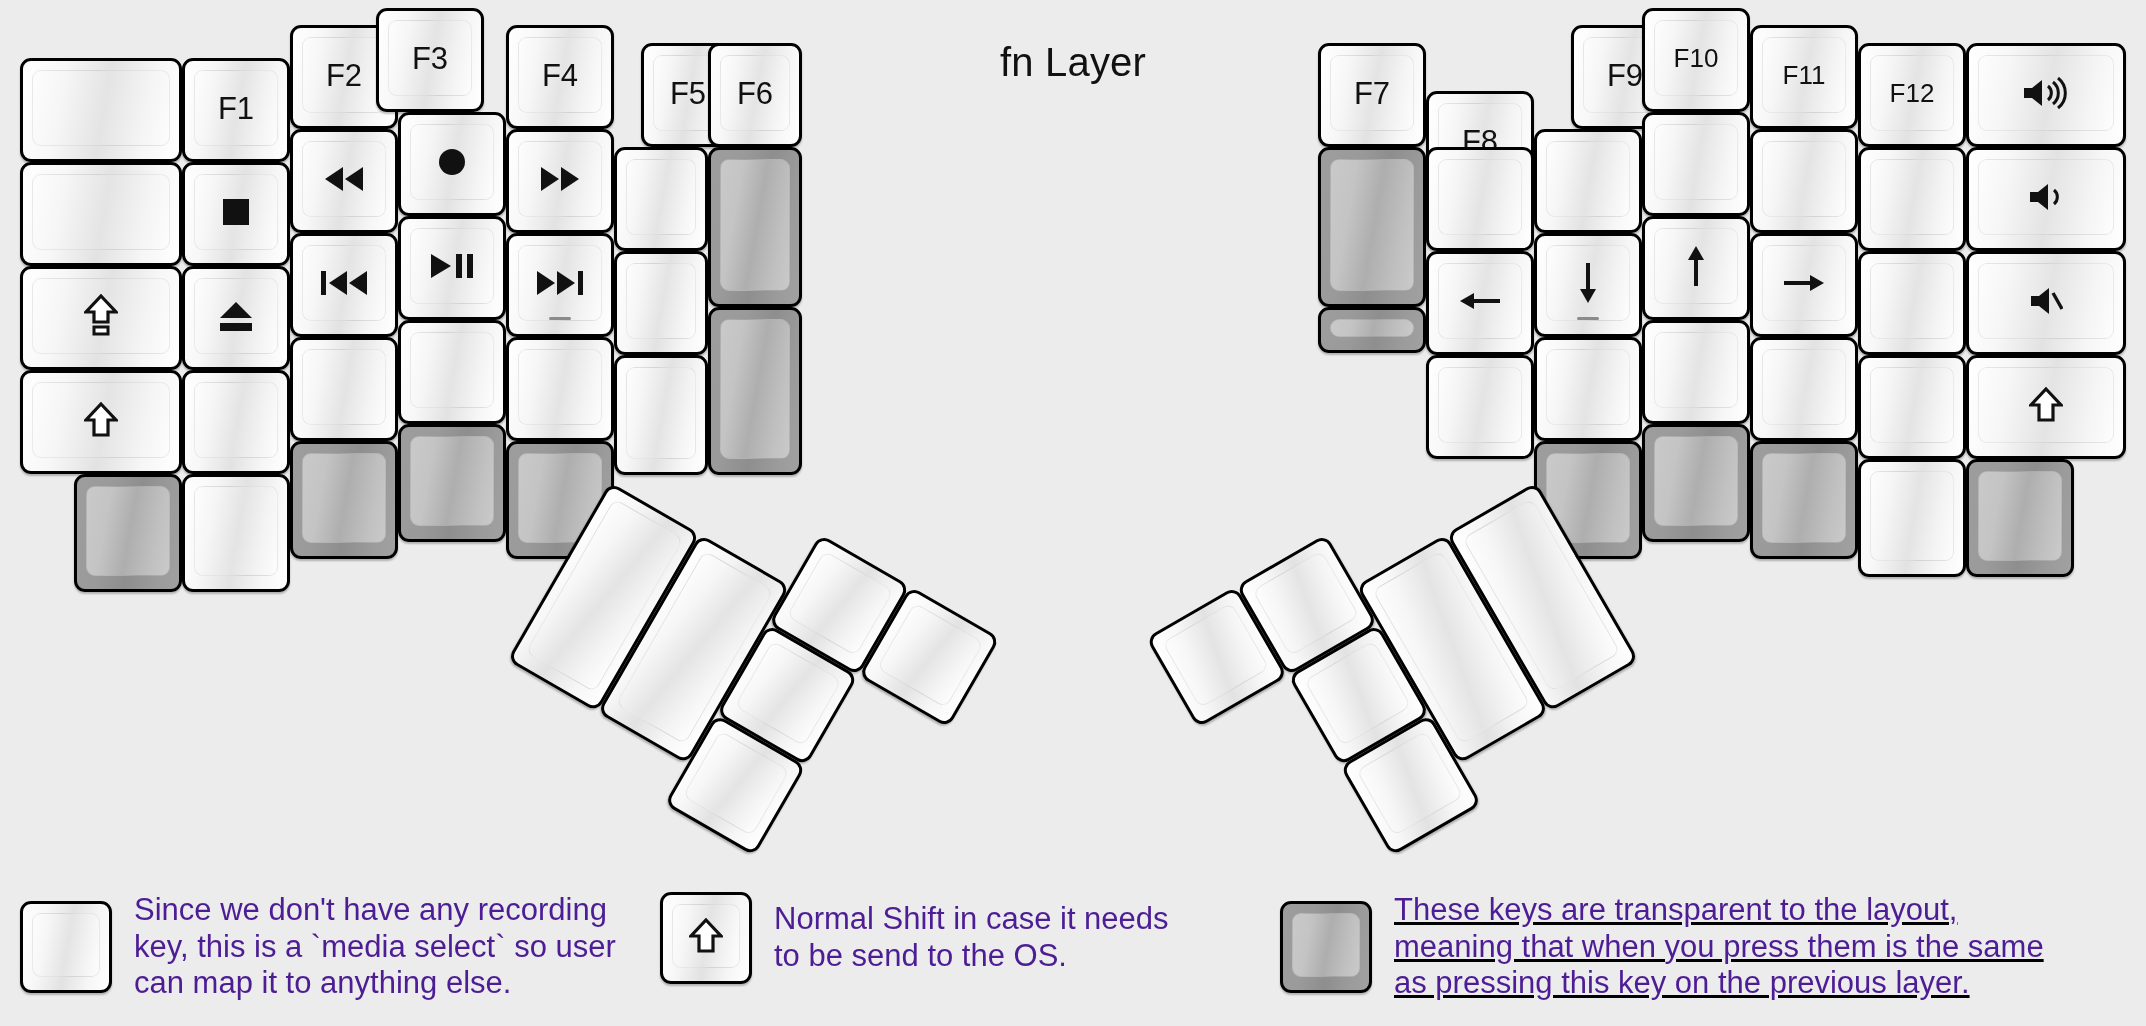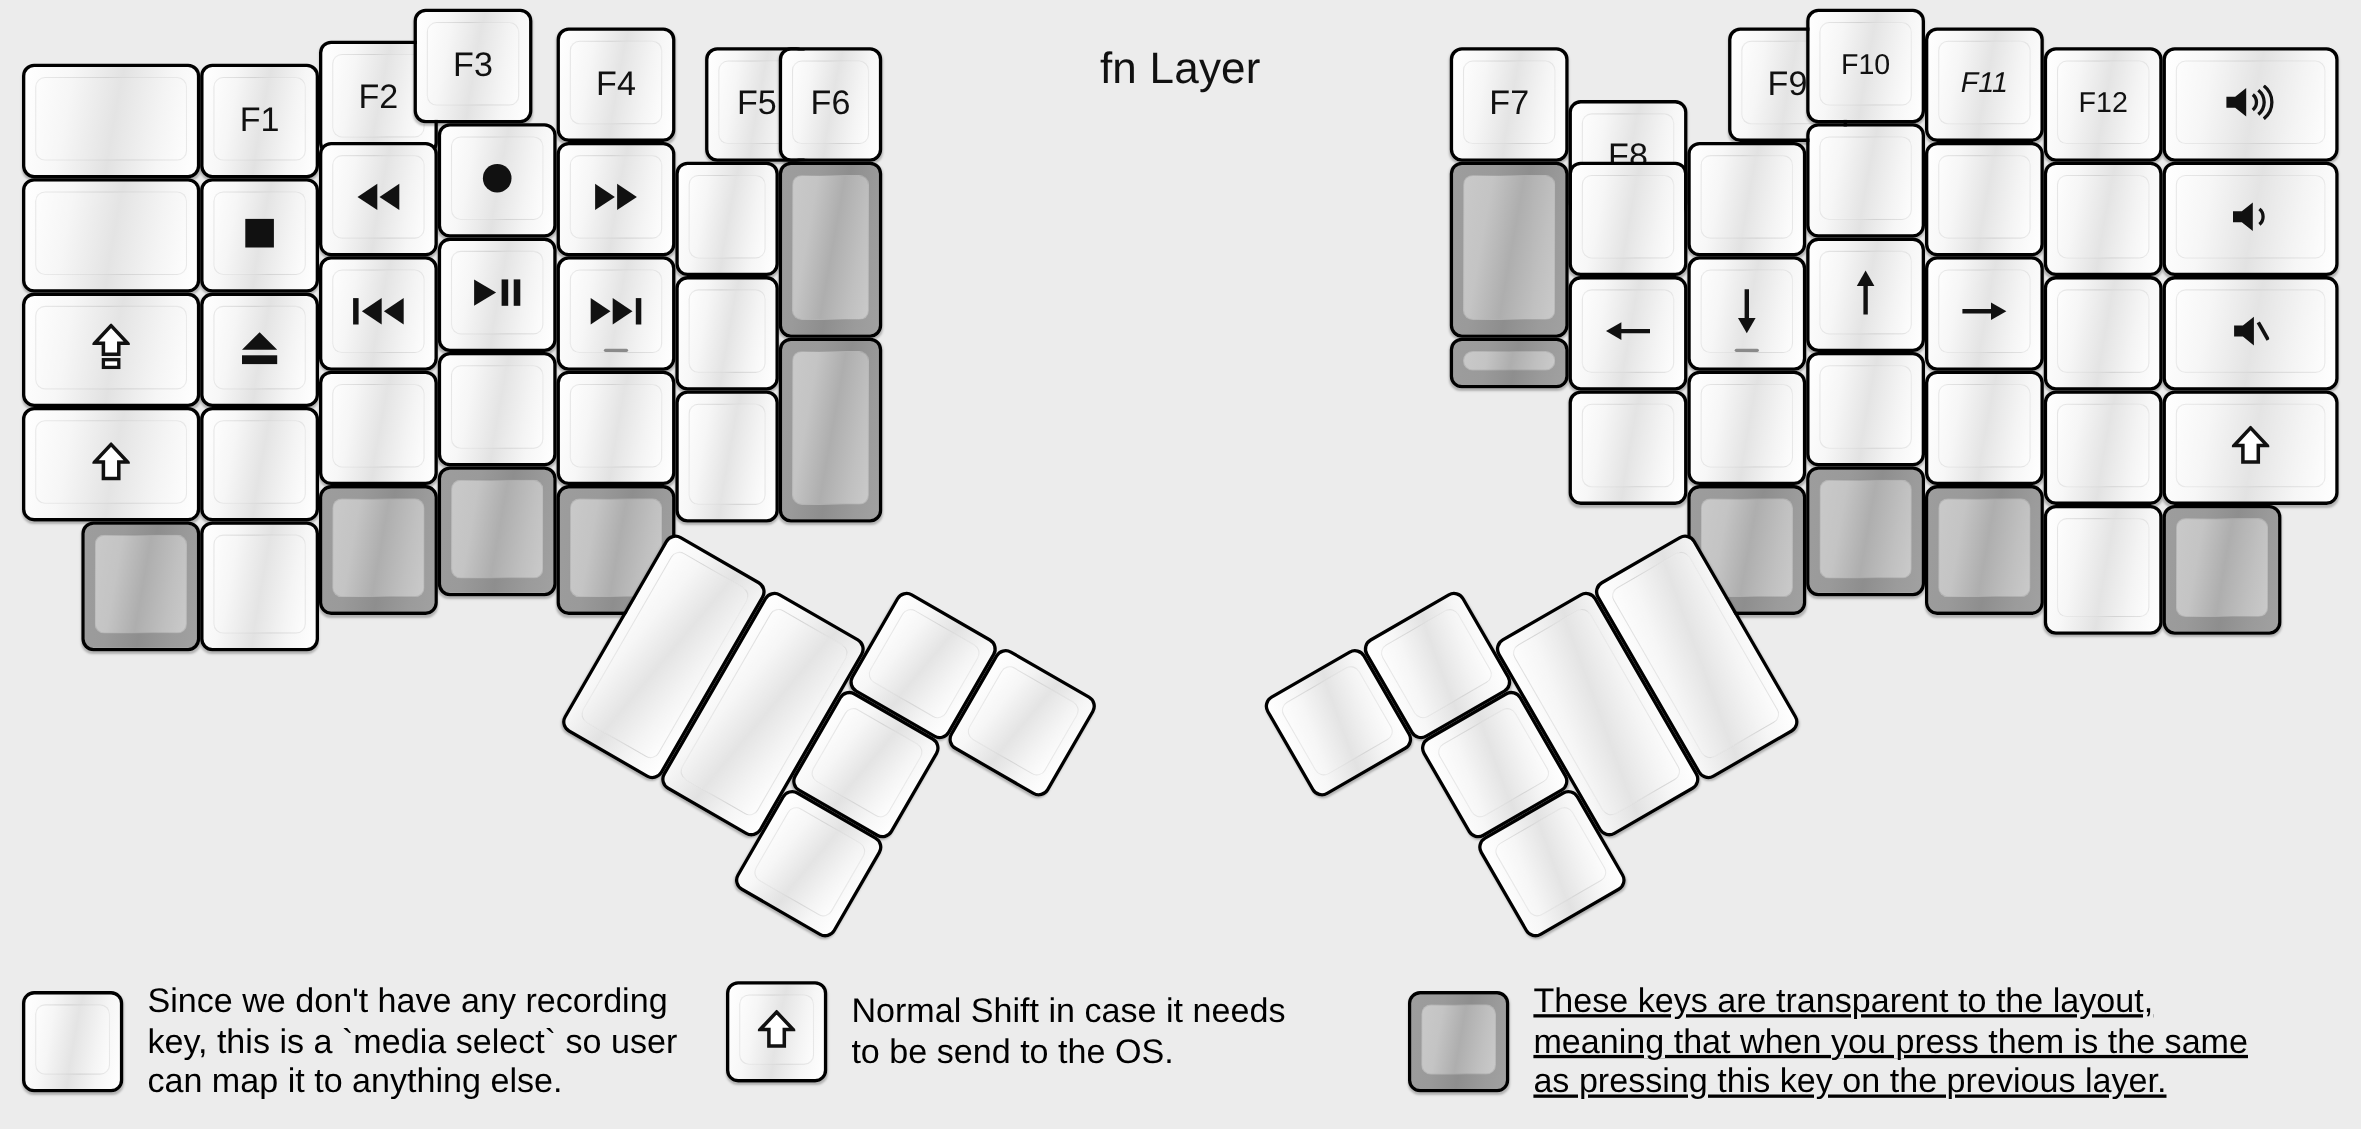--- a/index.html
+++ b/index.html
@@ -121,41 +121,41 @@
   .legend-key.trans{
     background:linear-gradient(100deg,#9d9d9d 0%,#9a9a9a 30%,#8e8e8e 55%,#9b9b9b 80%,#a1a1a1 100%);
   }
   .legend-key.trans .cap{
     background:linear-gradient(100deg,#c9c9c9 0%,#c4c4c4 25%,#aeaeae 52%,#c0c0c0 80%,#cacaca 100%);
   }
   .legend-text{
     margin-left:22px;
     font-size:31px;
     line-height:1.18;
-    color:#000000;
+    color:#4c1d95;
     white-space:pre-line;
   }
 </style>
 </head>
 <body>
 
 <div id="board">
 
   <div id="title">fn Layer</div>
 
   <div id="keys-layer">
       <div class="key" style="left: 20px; top: 58px; width: 162px; height: 104px;">
         <div class="cap"></div>
       </div>
       <div class="key" style="left: 182px; top: 58px; width: 108px; height: 104px; text-decoration: underline;">
         <div class="cap">
           <span class="lbl">F1</span>
         </div>
       </div>
-      <div class="key" style="left: 290px; top: 25px; width: 108px; height: 104px; margin-top: 12px;">
+      <div class="key" style="left: 290px; top: 25px; width: 108px; height: 104px;">
         <div class="cap">
           <span class="lbl">F2</span>
         </div>
       </div>
       <div class="key" style="left: 376px; top: 8px; width: 108px; height: 104px;">
         <div class="cap">
           <span class="lbl">F3</span>
         </div>
       </div>
       <div class="key" style="left: 506px; top: 25px; width: 108px; height: 104px;">
@@ -332,21 +332,21 @@
       <div class="key" style="left: 1571px; top: 25px; width: 108px; height: 104px;">
         <div class="cap">
           <span class="lbl">F9</span>
         </div>
       </div>
       <div class="key" style="left: 1642px; top: 8px; width: 108px; height: 104px;">
         <div class="cap">
           <span class="lbl small">F10</span>
         </div>
       </div>
-      <div class="key" style="left: 1750px; top: 25px; width: 108px; height: 104px; font-style: italic;">
+      <div class="key" style="left: 1750px; top: 25px; width: 108px; height: 104px;">
         <div class="cap">
           <span class="lbl small">F11</span>
         </div>
       </div>
       <div class="key" style="left: 1858px; top: 43px; width: 108px; height: 104px;">
         <div class="cap">
           <span class="lbl small">F12</span>
         </div>
       </div>
       <div class="key" style="left: 1966px; top: 43px; width: 160px; height: 104px;">

